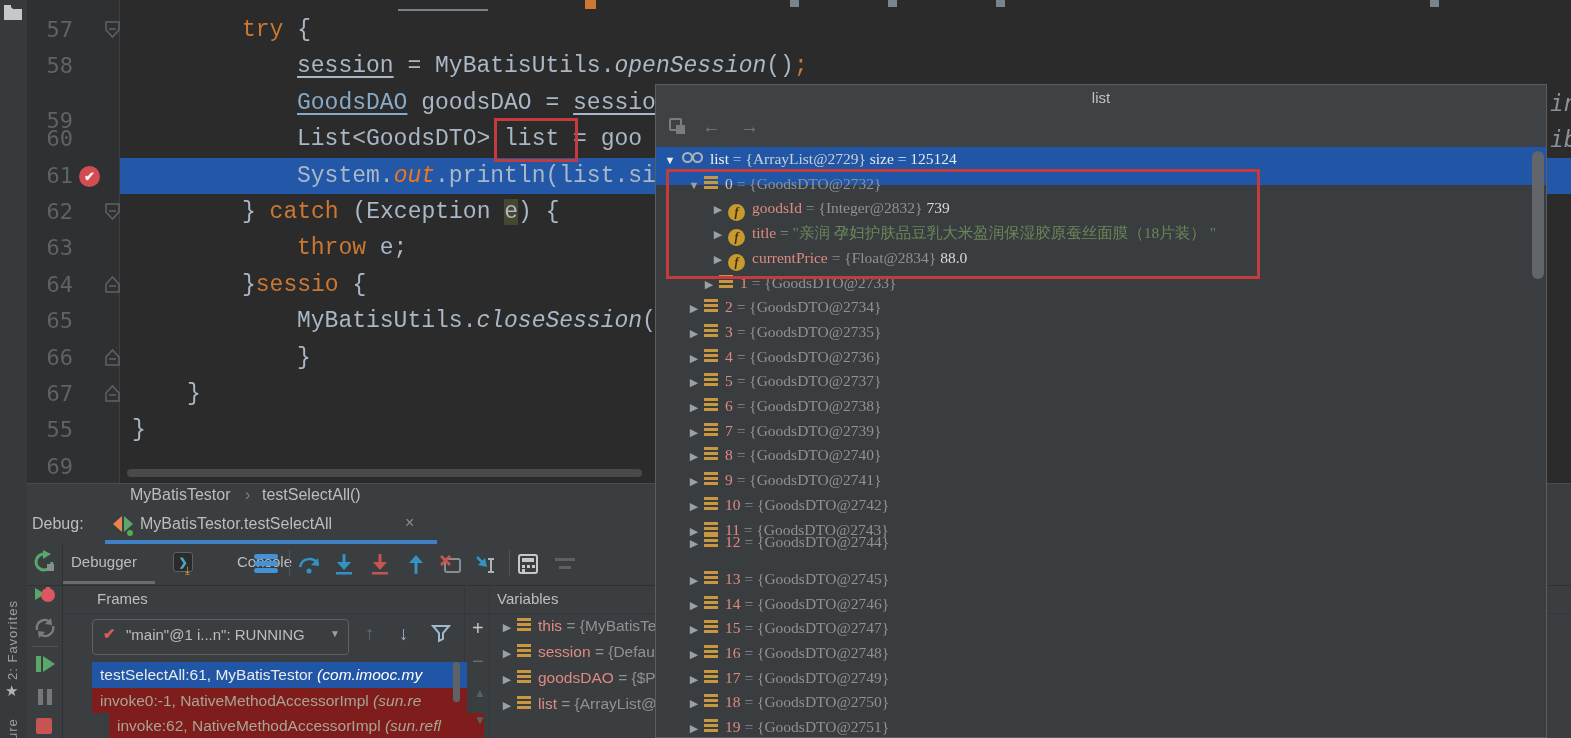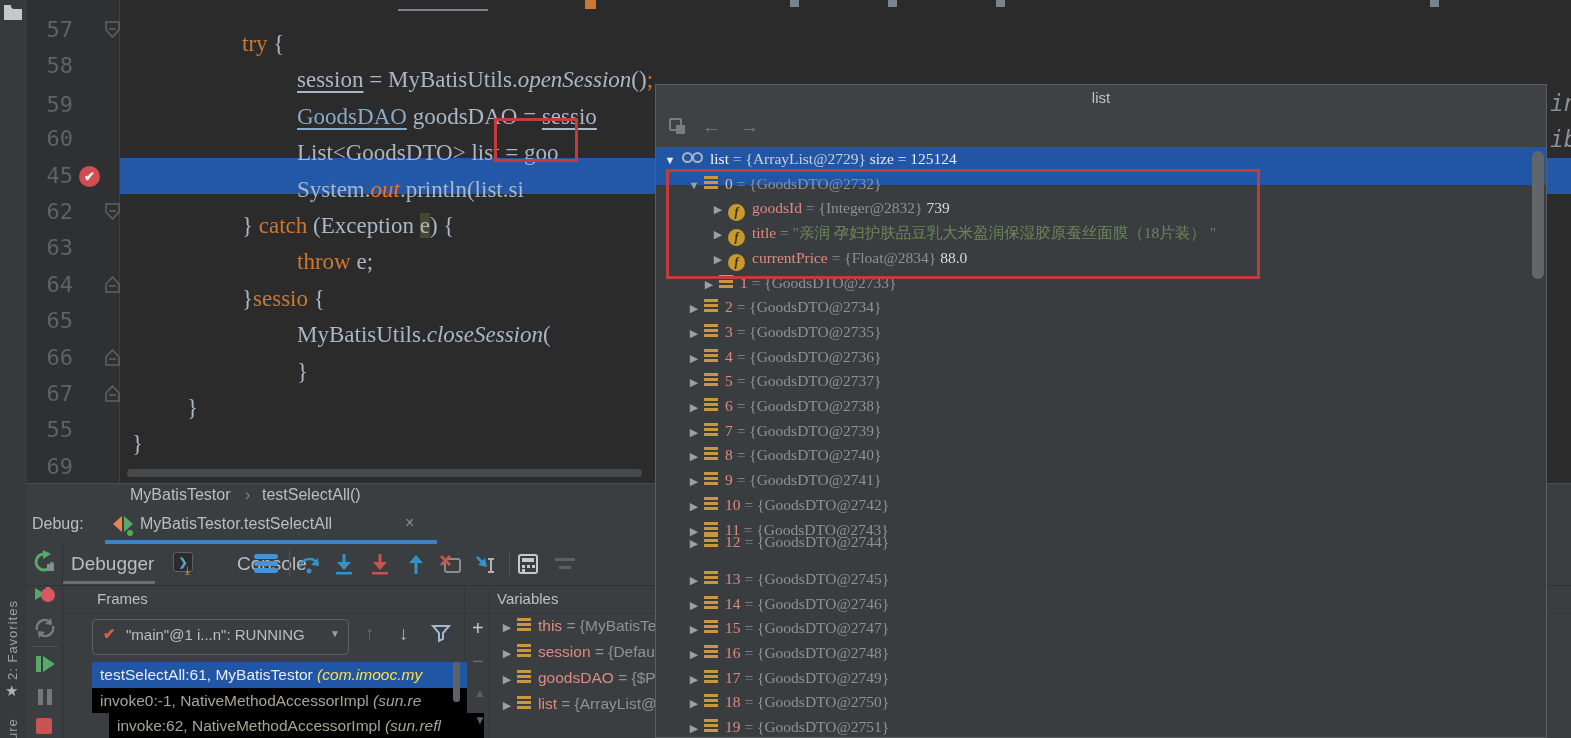--- a/index.html
+++ b/index.html
@@ -4,22 +4,22 @@
 <style>
   html,body{margin:0;padding:0;background:#1e1e1e;}
   #stage{position:relative;width:1571px;height:738px;overflow:hidden;background:#2B2B2B;
          font-family:"Liberation Sans",sans-serif;-webkit-font-smoothing:antialiased;}
 
   
   #editor-area{position:absolute;left:0;top:0;width:1571px;height:483px;background:#2B2B2B;}
   #gutter{position:absolute;left:27px;top:0;width:92px;height:483px;background:#2E3032;border-right:1px solid #3D4042;}
   .ln-num{position:absolute;left:27px;width:46px;text-align:right;color:#5E6366;
           font-family:"DejaVu Sans Mono",monospace;font-size:22px;line-height:36.4px;height:36.4px;}
-  .code-line{position:absolute;font-family:Liberation Serif, serif;font-size:23px;
-             line-height:36.4px;height:36.4px;white-space:pre;color:#A9B7C6;margin-top:14px;}
+  .code-line{position:absolute;font-family:Liberation Mono, monospace;font-size:23px;
+             line-height:36.4px;height:36.4px;white-space:pre;color:#A9B7C6;}
   .seg-kw{color:#CC7832;} .seg-pl{color:#A9B7C6;} .seg-cls{color:#87AAC8;} .seg-fld{color:#f97316;}
   .u{text-decoration:underline;text-underline-offset:4px;}
   .i{font-style:italic;}
   .id-hl{background:#45482E;}
   #exec-highlight{position:absolute;left:119px;top:157.6px;width:1452px;height:36.4px;background:#2357A8;}
   .fold-marker{position:absolute;left:105px;width:15px;height:17px;}
   #breakpoint-61{position:absolute;left:79px;top:165px;width:21px;height:21px;border-radius:50%;
                  background:#D14D52;color:#F2F2F2;font-size:13px;font-weight:bold;text-align:center;line-height:21px;}
   .red-box{position:absolute;border:3px solid #C33B3C;}
   #code-red-box{left:494px;top:118px;width:78px;height:38px;}
@@ -31,36 +31,36 @@
   
   #stripe{position:absolute;left:0;top:0;width:27px;height:738px;background:#37393B;z-index:20;}
   .v-label{writing-mode:vertical-rl;transform:rotate(180deg);color:#9DA0A2;font-size:13px;letter-spacing:1px;}
 
   
   #bottom{position:absolute;left:27px;top:483px;width:1544px;height:255px;background:#3B3E40;border-top:1px solid #4A4D4F;}
   #breadcrumb-bar{position:absolute;left:0;top:0;width:100%;height:24px;color:#BBBDBF;font-size:16px;}
   #debug-bar{position:absolute;left:0;top:24px;width:100%;height:36px;color:#BBBDBF;font-size:16px;}
   #debug-tab-underline{position:absolute;left:78px;top:32px;width:332px;height:4px;background:#3F80C6;}
   #dbg-toolbar{position:absolute;left:0;top:60px;width:100%;height:41px;border-bottom:1px solid #2F3233;}
-  .tool-tab{color:#BBBDBF;font-size:19px;}
+  .tool-tab{color:#BBBDBF;font-size:15px;}
   #debugger-tab-underline{position:absolute;left:36px;top:37px;width:92px;height:3px;background:#6A6D6F;}
   .sep-v{position:absolute;top:6px;width:1px;height:26px;background:#515456;}
   .icon-btn{position:absolute;width:24px;height:24px;}
   #left-vtoolbar{position:absolute;left:0;top:60px;width:35px;height:195px;border-right:1px solid #2F3233;}
   #panels{position:absolute;left:35px;top:101px;right:0;bottom:0;}
   .panel-title{color:#BDBFC1;font-size:15px;}
   #panel-header-line{position:absolute;left:0;top:28px;right:0;height:1px;background:#33363A;}
   .pdiv{position:absolute;top:0;bottom:0;width:1px;background:#33363A;}
   
   #thread-combo{position:absolute;left:30px;top:34px;width:255px;height:34px;border:1px solid #5E6163;border-radius:4px;color:#BBBDBF;font-size:15px;}
   .frame-row{position:absolute;left:0;width:375px;height:25.5px;font-size:15.5px;line-height:25.5px;white-space:nowrap;overflow:hidden;padding-left:8px;box-sizing:border-box;}
   .frame-sel{background:#2155A5;color:#E8EBEE;}
-  .frame-lib{background:#000000;color:#A8A594;}
+  .frame-lib{background:#7f1d1d;color:#A8A594;}
   .frame-pkg{font-style:italic;}
-  .frame-sel .frame-pkg{color:#fde047;}
+  .frame-sel .frame-pkg{color:#ffffff;}
   #frames-scroll{position:absolute;left:391px;top:77px;width:7px;height:40px;background:#5E6266;border-radius:3px;}
   
   .var-row{position:absolute;height:26px;line-height:26px;font-size:15.5px;white-space:nowrap;}
   .tree-arrow{color:#9AA0A4;font-size:11px;display:inline-block;width:20px;text-align:center;vertical-align:middle;}
   .bars-icon{display:inline-block;width:14px;height:15px;vertical-align:-2px;margin-right:7px;
      background:linear-gradient(#C9973F 0 3px,transparent 3px 5px,#C9973F 5px 8px,transparent 8px 10px,#C9973F 10px 13px,transparent 13px);}
   .var-name{color:#DE8A82;}
   .var-val{color:#8F9295;}
 
   
@@ -100,25 +100,25 @@
     <div id="gutter"></div>
     <div id="editor-lines">
         <div class="ln-num" style="top: 12px;">57</div>
         <div class="fold-marker" style="top: 21px;"><svg width="15" height="17" viewBox="0 0 15 17">
             <polygon points="1,1 14,1 14,9 7.5,16 1,9" fill="none" stroke="#606366" stroke-width="1.5"></polygon>
             <line x1="4" y1="8" x2="11" y2="8" stroke="#606366" stroke-width="1.5"></line>
           </svg></div>
         <div class="code-line" style="left: 242px; top: 12px;"><span class="seg-kw">try</span><span class="seg-pl"> {</span></div>
         <div class="ln-num" style="top: 48.4px;">58</div>
         <div class="code-line" style="left: 297px; top: 48.4px;"><span class="seg-pl u">session</span><span class="seg-pl"> = MyBatisUtils.</span><span class="seg-pl i">openSession</span><span class="seg-pl">()</span><span class="seg-kw">;</span></div>
-        <div class="ln-num" style="top: 87px;">59</div>
+        <div class="ln-num" style="top: 103px;">59</div>
         <div class="code-line" style="left: 297px; top: 84.8px;"><span class="seg-cls u">GoodsDAO</span><span class="seg-pl"> goodsDAO = </span><span class="seg-pl u">sessio</span></div>
         <div class="ln-num" style="top: 121.2px;">60</div>
         <div class="code-line" style="left: 297px; top: 121.2px;"><span class="seg-pl">List&lt;GoodsDTO&gt; </span><span class="seg-pl">list</span><span class="seg-pl"> = goo</span></div>
-        <div class="ln-num" style="top: 157.6px;">45</div>
+        <div class="ln-num" style="top: 157.6px;">61</div>
         <div id="breakpoint-61" style="top: 165.6px;">✔</div>
         <div class="code-line" style="left: 297px; top: 157.6px;"><span class="seg-pl">System.</span><span class="seg-fld i">out</span><span class="seg-pl">.println(list.si</span></div>
         <div class="ln-num" style="top: 194px;">62</div>
         <div class="fold-marker" style="top: 203px;"><svg width="15" height="17" viewBox="0 0 15 17">
             <polygon points="1,1 14,1 14,9 7.5,16 1,9" fill="none" stroke="#606366" stroke-width="1.5"></polygon>
             <line x1="4" y1="8" x2="11" y2="8" stroke="#606366" stroke-width="1.5"></line>
           </svg></div>
         <div class="code-line" style="left: 242px; top: 194px;"><span class="seg-pl">} </span><span class="seg-kw">catch</span><span class="seg-pl"> (Exception </span><span class="seg-pl id-hl">e</span><span class="seg-pl">) {</span></div>
         <div class="ln-num" style="top: 230.4px;">63</div>
         <div class="code-line" style="left: 297px; top: 230.4px;"><span class="seg-kw">throw</span><span class="seg-pl"> e;</span></div>

